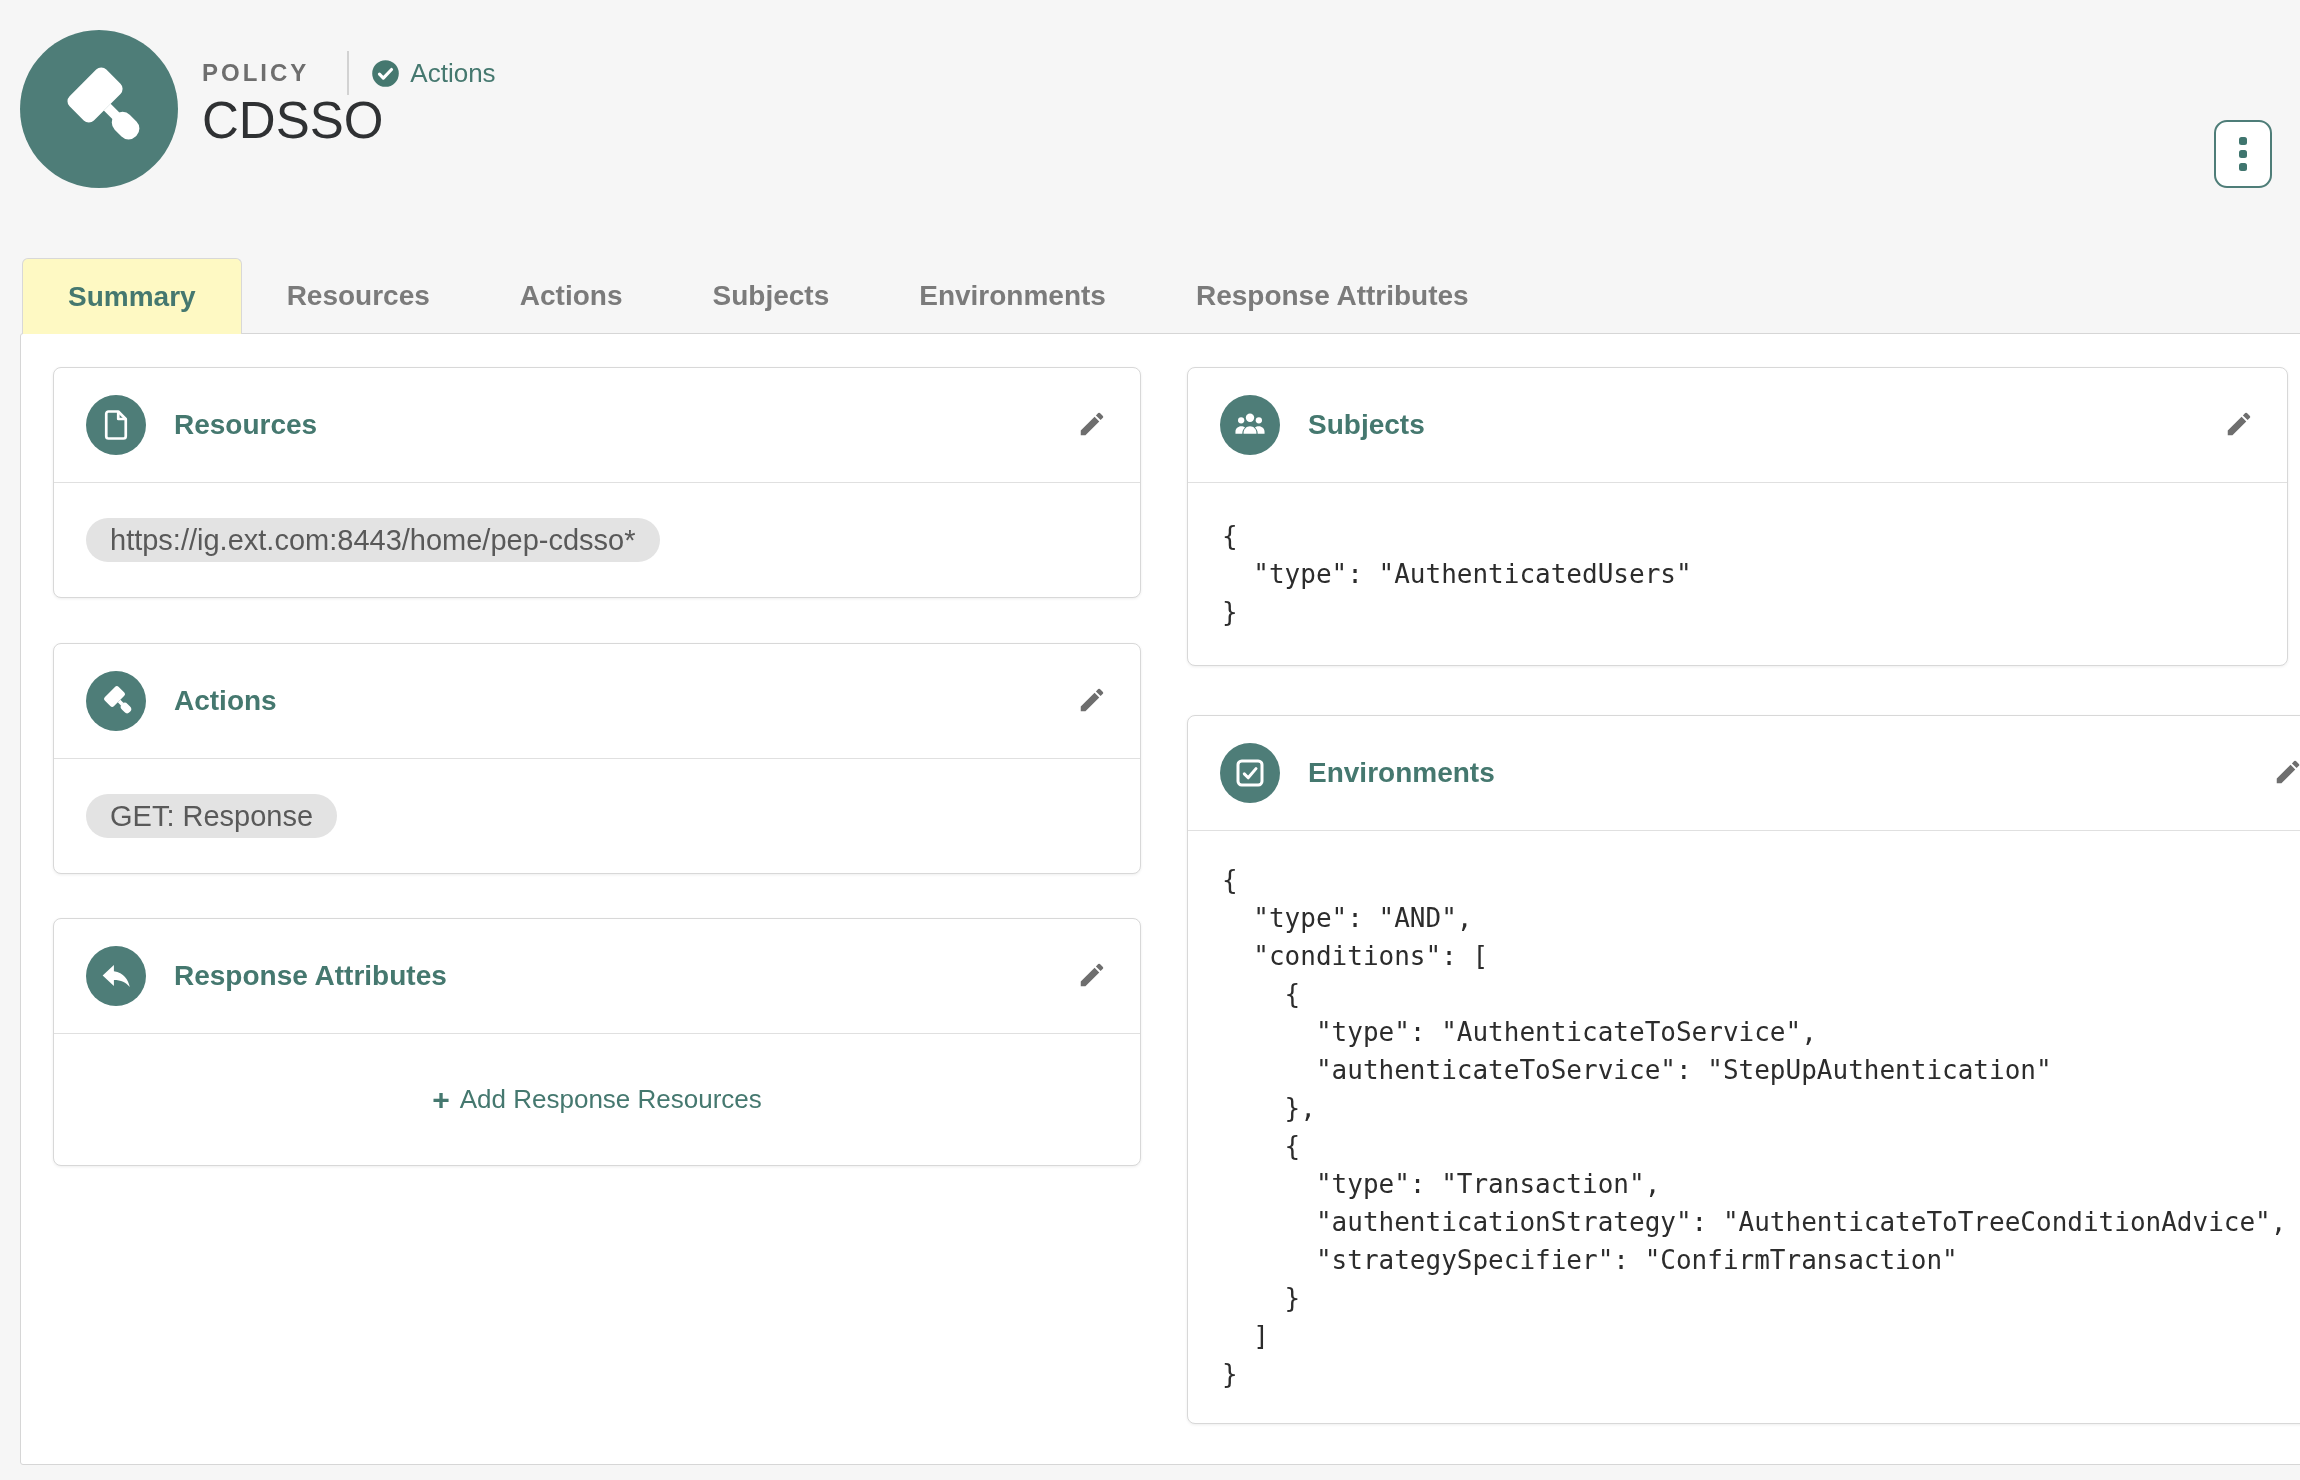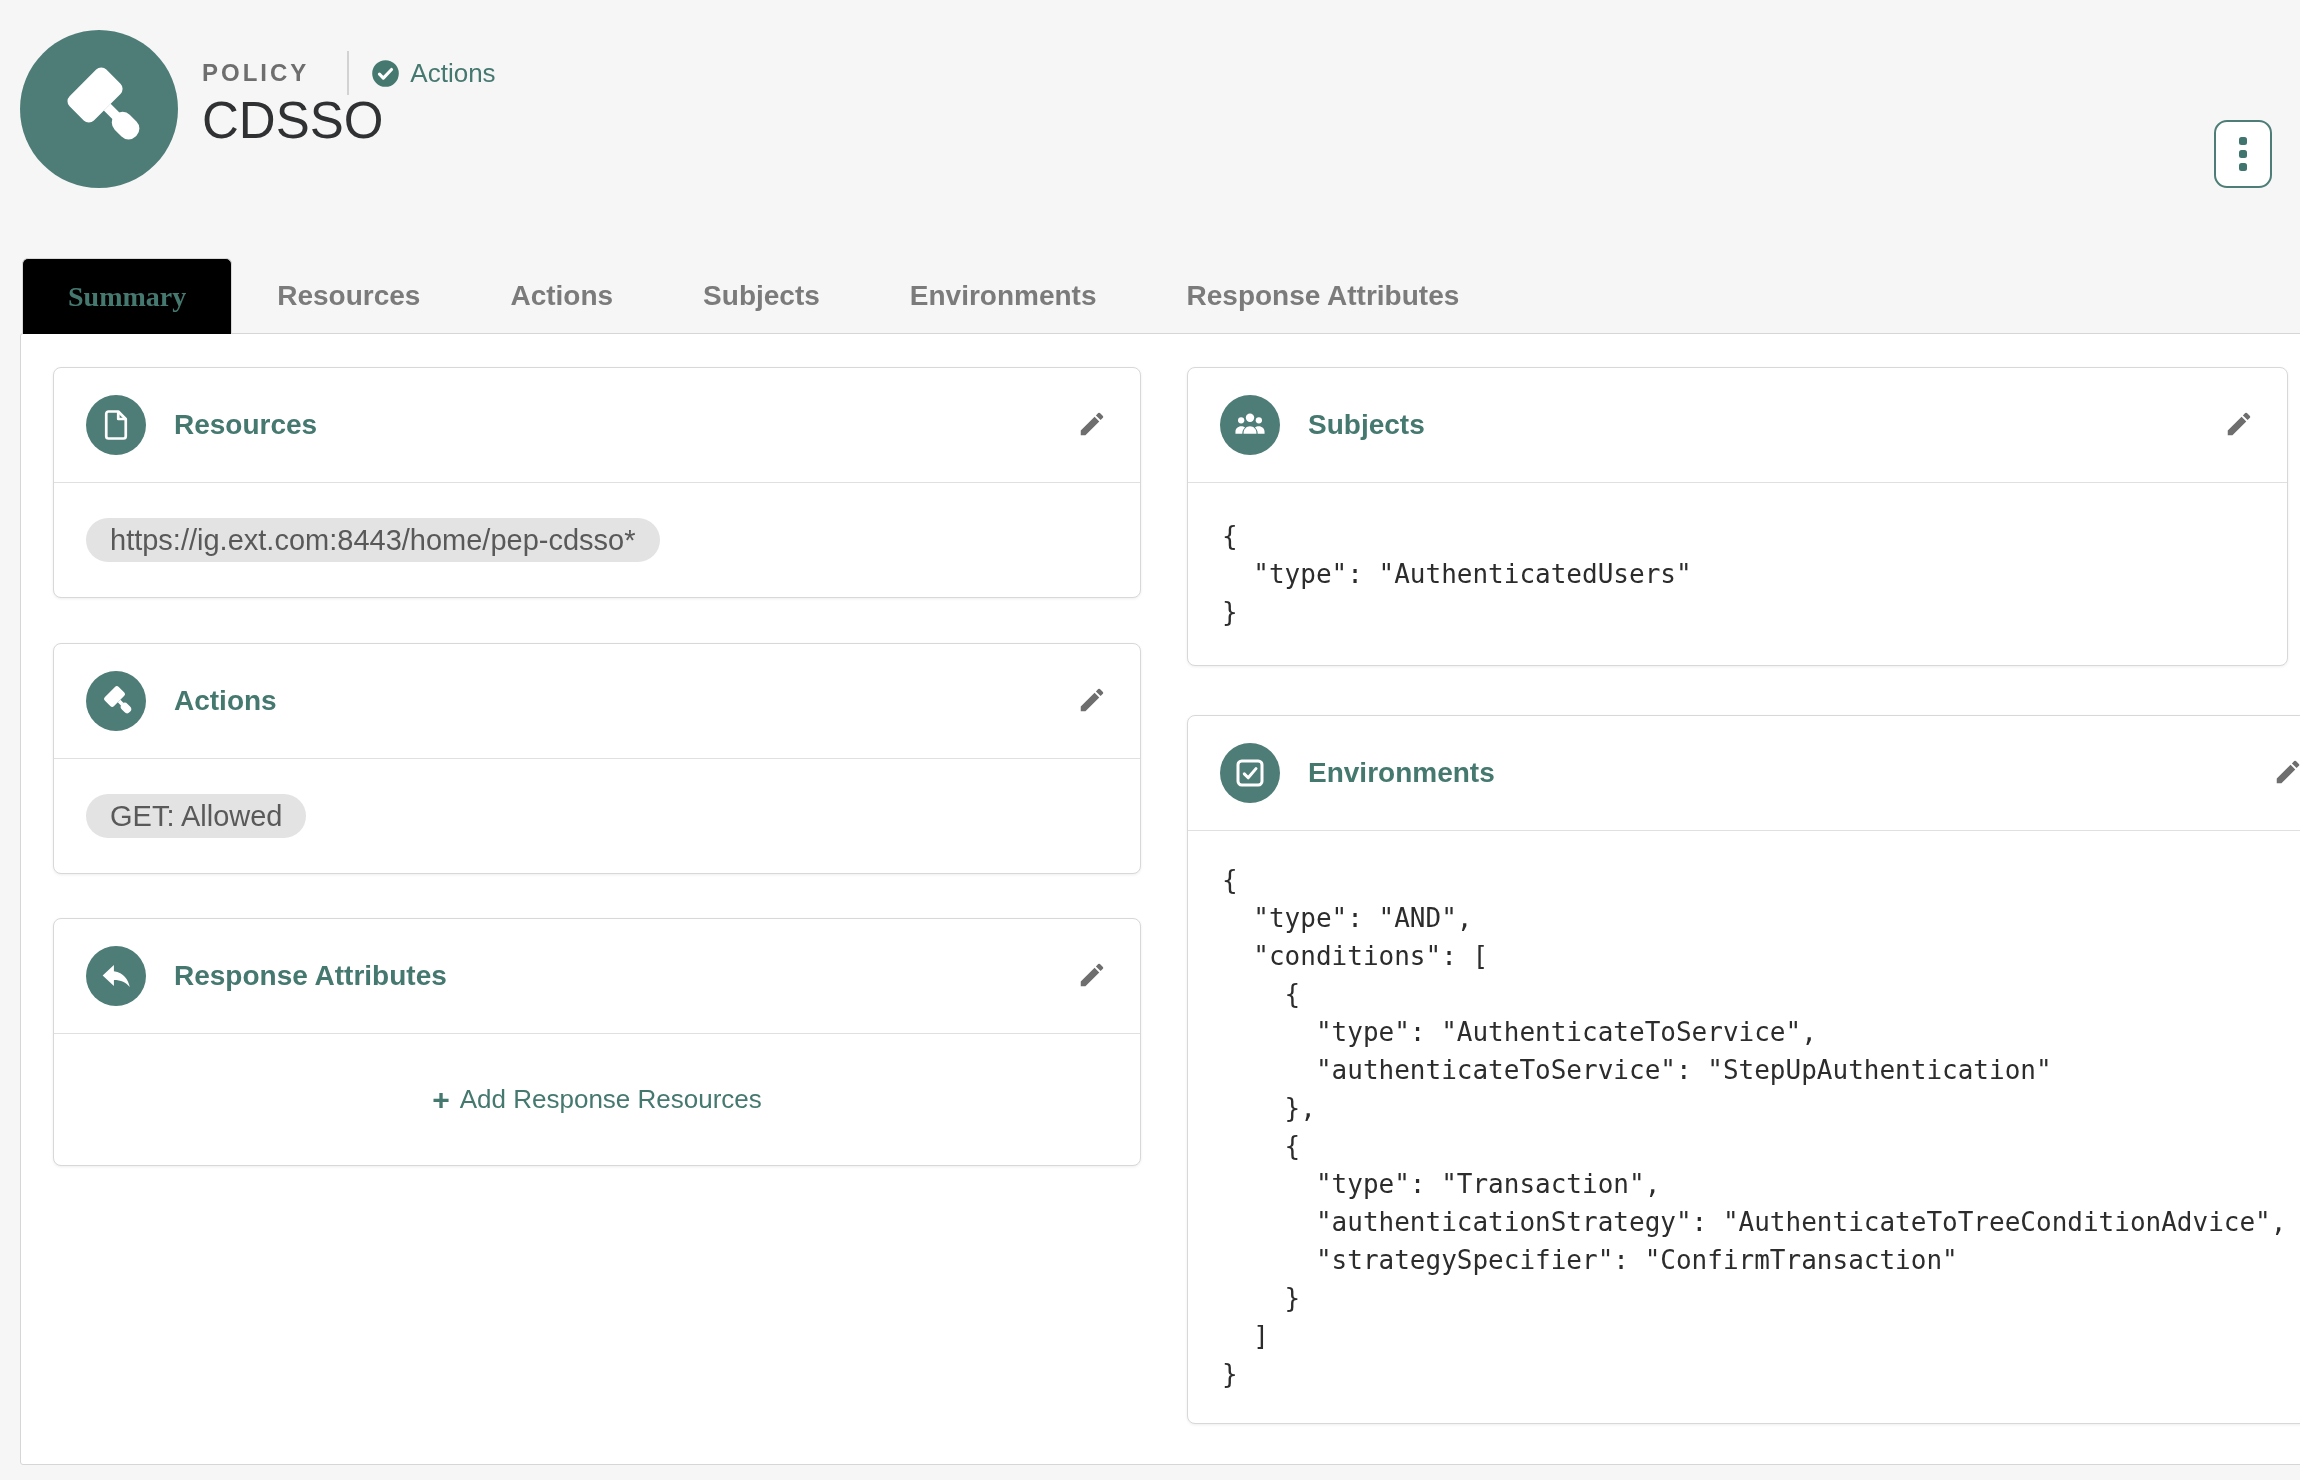--- a/index.html
+++ b/index.html
@@ -32,24 +32,24 @@
     display:flex; flex-direction:column; align-items:center; justify-content:center; gap:5px;
   }
   .kebab-dot { width:8px; height:8px; border-radius:2.5px; background:#3f756e; }
   
   .tabs { display:flex; align-items:flex-end; margin:70px 0 0 22px; position:relative; z-index:2; }
   .tab {
     height:75px; padding:0 45px; display:flex; align-items:center;
     font-size:28px; font-weight:bold; color:#7b7b7b; cursor:pointer; white-space:nowrap;
   }
   .tab.active {
-    background:#000000; color:#45786F;
+    background:#fef9c3; color:#45786F;
     border:1px solid #d8d8d8; border-bottom:none;
     border-radius:6px 6px 0 0;
-    height:76px; margin-bottom:-1px;font-family:Liberation Serif, serif;
+    height:76px; margin-bottom:-1px;
   }
   
   .panel {
     position:relative; margin-left:20px; width:2294px; height:1132px;
     background:#fff; border:1px solid #d6d6d6; border-radius:3px;
   }
   .panel-inner { display:flex; gap:46px; padding:33px 0 0 32px; align-items:flex-start; }
   .col-left  { width:1088px; flex:none; }
   .col-right { flex:none; }
   
@@ -173,21 +173,21 @@
               </svg>
           </div>
           <span class="card-title">Actions</span>
           <button class="edit-btn">
             <svg viewBox="0 0 24 24" fill="#6e6e6e">
               <path d="M3 17.25V21h3.75L17.81 9.94l-3.75-3.75L3 17.25zM20.71 7.04a1 1 0 0 0 0-1.41l-2.34-2.34a1 1 0 0 0-1.41 0l-1.83 1.83 3.75 3.75 1.83-1.83z"></path>
             </svg>
           </button>
         </div>
         <div class="card-body chips">
-          <span class="chip">GET: Allowed</span>
+          <span class="chip">GET: Response</span>
         </div>
       </div>
 
       <div class="card">
         <div class="card-header">
           <div class="icon-circle">
             <svg viewBox="0 0 24 24" fill="#ffffff">
               <path d="M10.6 8.8V4.7L3.1 11.7l7.5 7v-4.1c4.7 0 8.1 1.5 10.6 4.8-1-4.8-4-9.6-10.6-10.6z"></path>
             </svg>
           </div>

